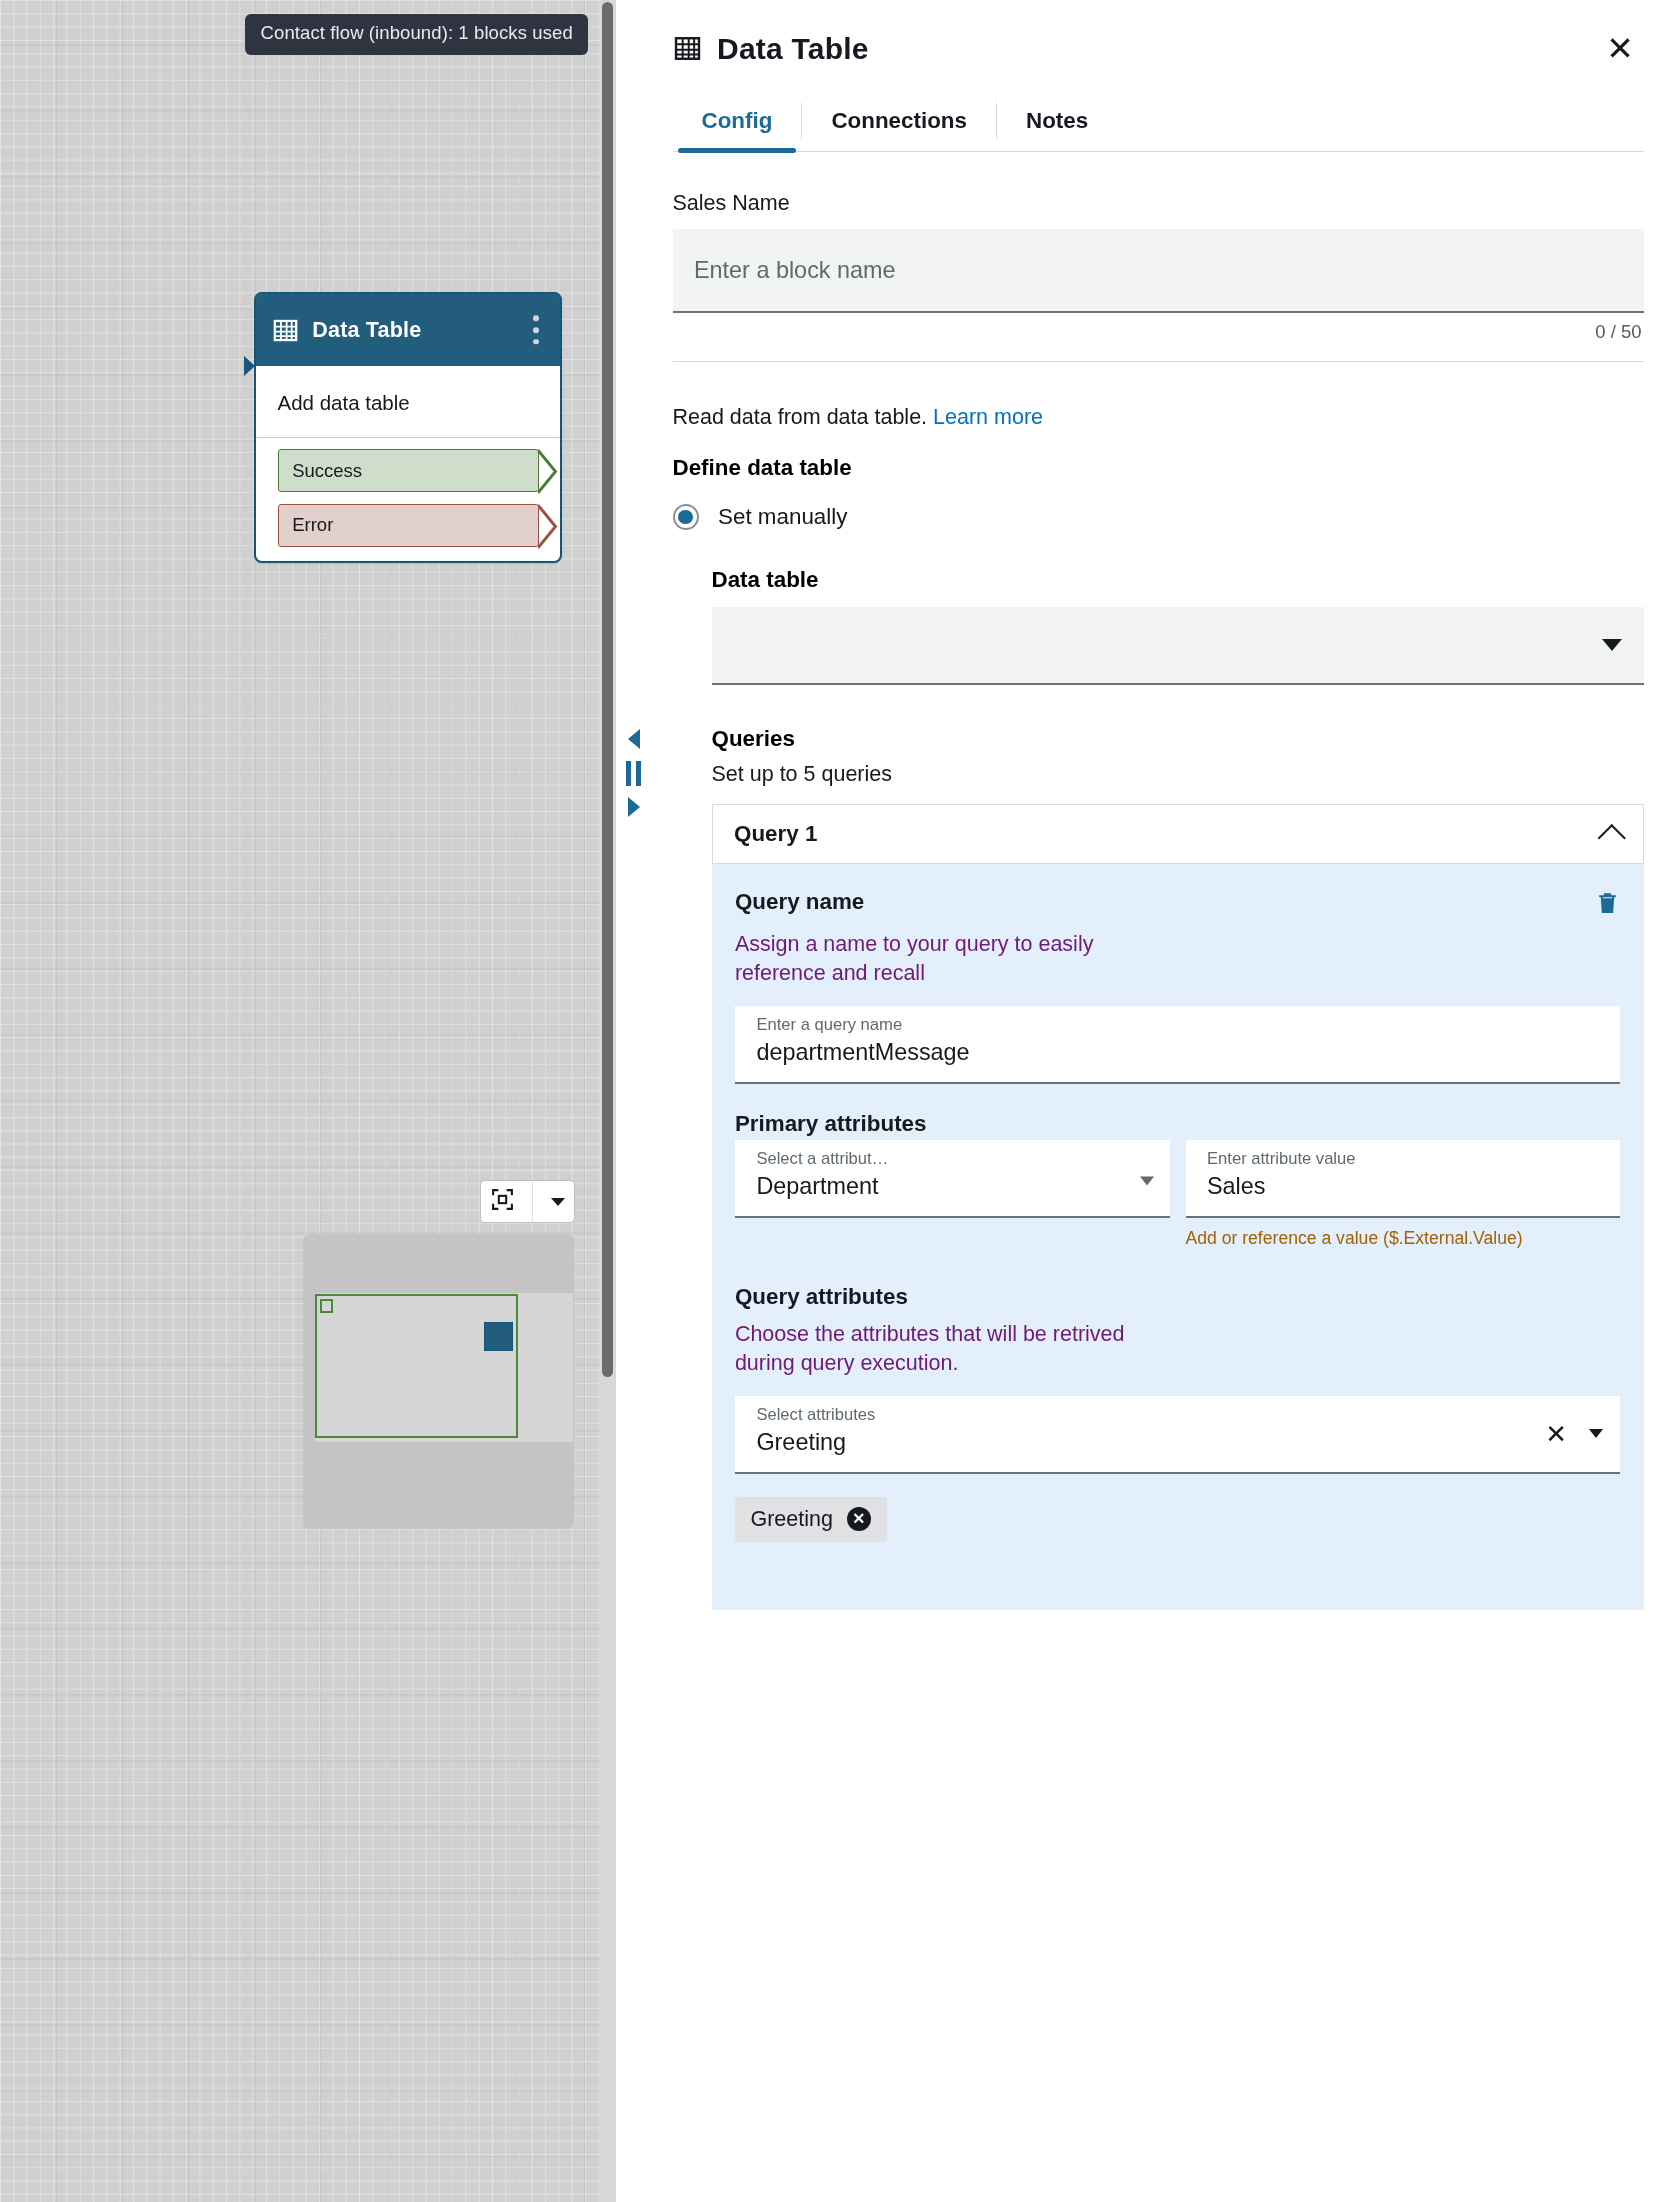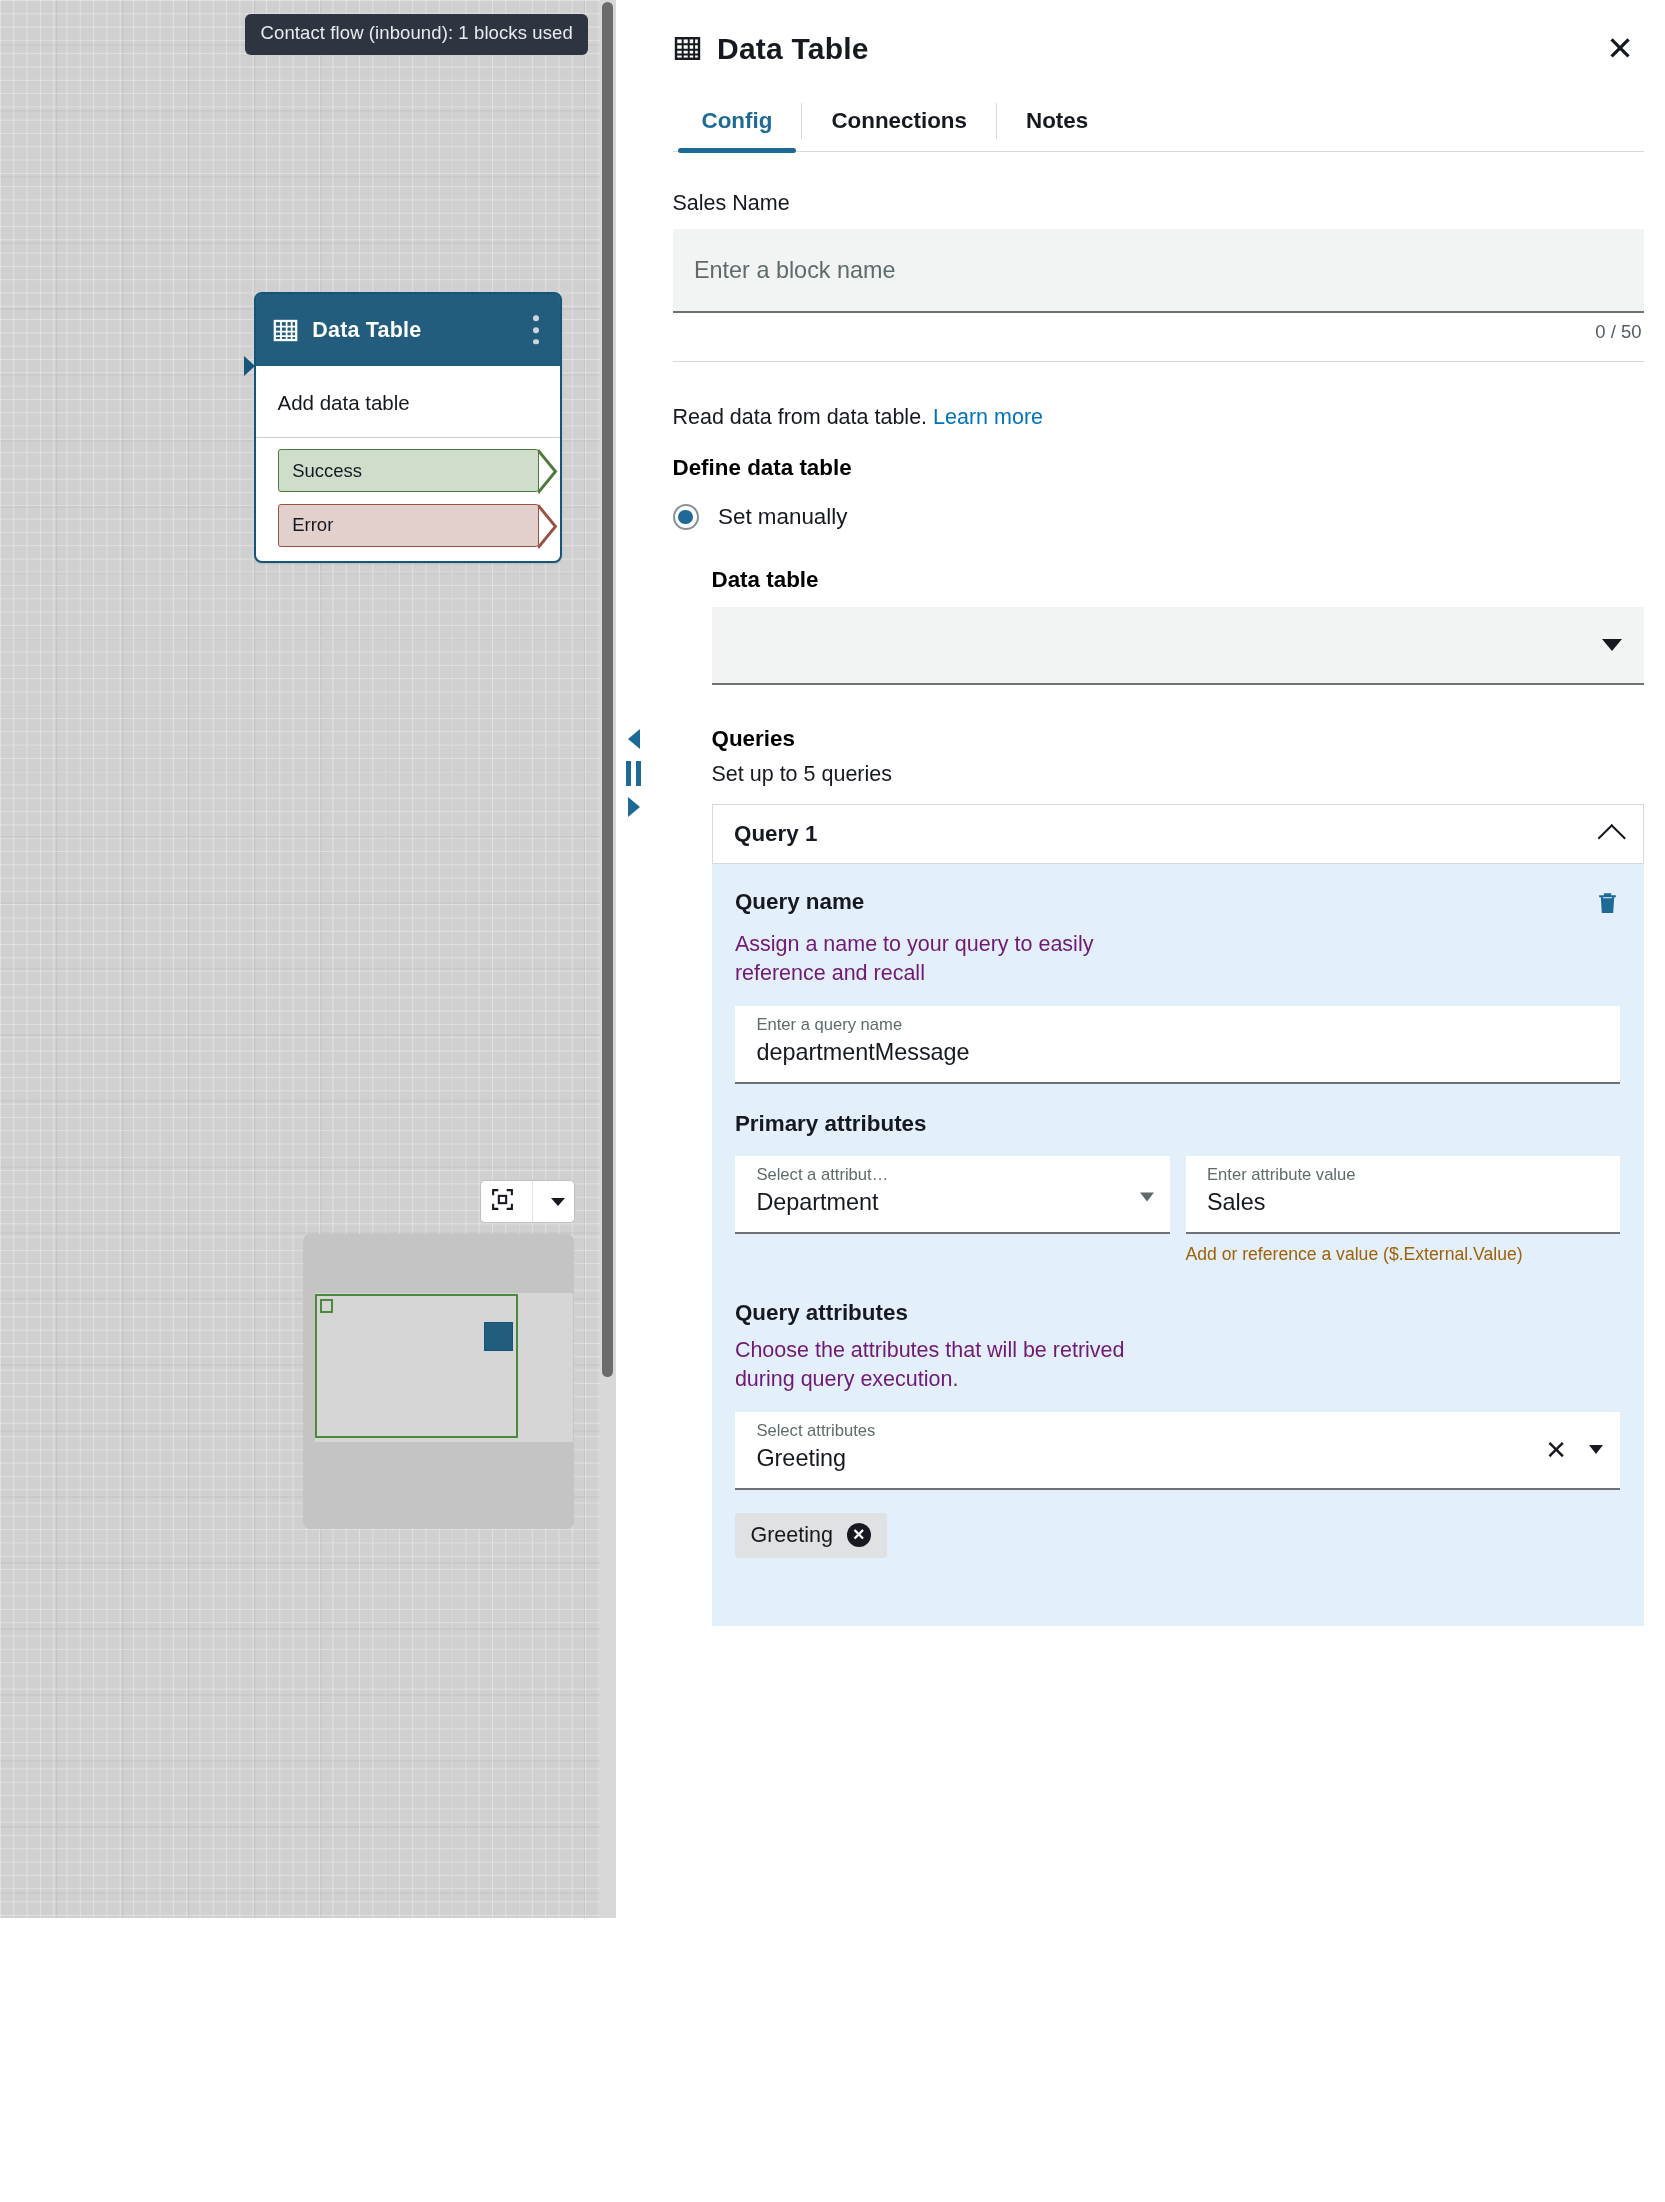--- a/index.html
+++ b/index.html
@@ -8,21 +8,21 @@
     width: 1666px; height: 2202px;
     font-family: "Liberation Sans", sans-serif;
     overflow: hidden;
     background: #ffffff;
   }
   #app { position: relative; width: 1666px; height: 2202px; display: flex; }
 
   
   .canvas {
     position: relative;
-    width: 616px; height: 1918px;
+    width: 616px; height: 2202px;
     background-color: #d0d0d0;
     background-image:
       linear-gradient(to right, #c2c2c2 1px, transparent 1px),
       linear-gradient(to bottom, #c2c2c2 1px, transparent 1px);
     background-size: 66px 66px;
     background-position: -9.8px -21.5px;
     overflow: hidden;
   }
   .canvas-inner-grid {
     position: absolute; inset: 0;
@@ -215,21 +215,21 @@
     border-left: 2.9px solid #16191f; border-top: 2.9px solid #16191f;
     transform: rotate(45deg); margin-top: 7.8px;
   }
   .query-body { background:#e3effa; padding: 25px 23.4px 29px 23.4px; }
 
   .q-title-row { display:flex; align-items:flex-start; }
   .q-title { font-size: 22.4px; font-weight:bold; color:#16191f; }
   .trash { margin-left:auto; cursor:pointer; }
   .q-desc { font-size: 21.5px; color:#701a75; line-height: 1.35; margin-top: 9.8px; max-width: 419px;}
 
-  .attrs-row { display:flex; gap: 16px; margin-top: 19px; }
+  .attrs-row { display:flex; gap: 16px; margin-top: 3px; }
   .attrs-col { flex: 1; position:relative; }
   .small-caret {
     position:absolute; right: 15.6px; top: 54%; transform: translateY(-50%);
     width:0;height:0;border-left:7.8px solid transparent;border-right:7.8px solid transparent;border-top:9.8px solid #5f6b6b;
   }
   .hint { font-size: 17.6px; color:#a16207; line-height: 1.35; margin-top: 9.8px; }
 
   .x-and-caret {
     position:absolute; right: 17.6px; top: 50%; transform: translateY(-50%);
     display:flex; align-items:center; gap: 21.5px;

